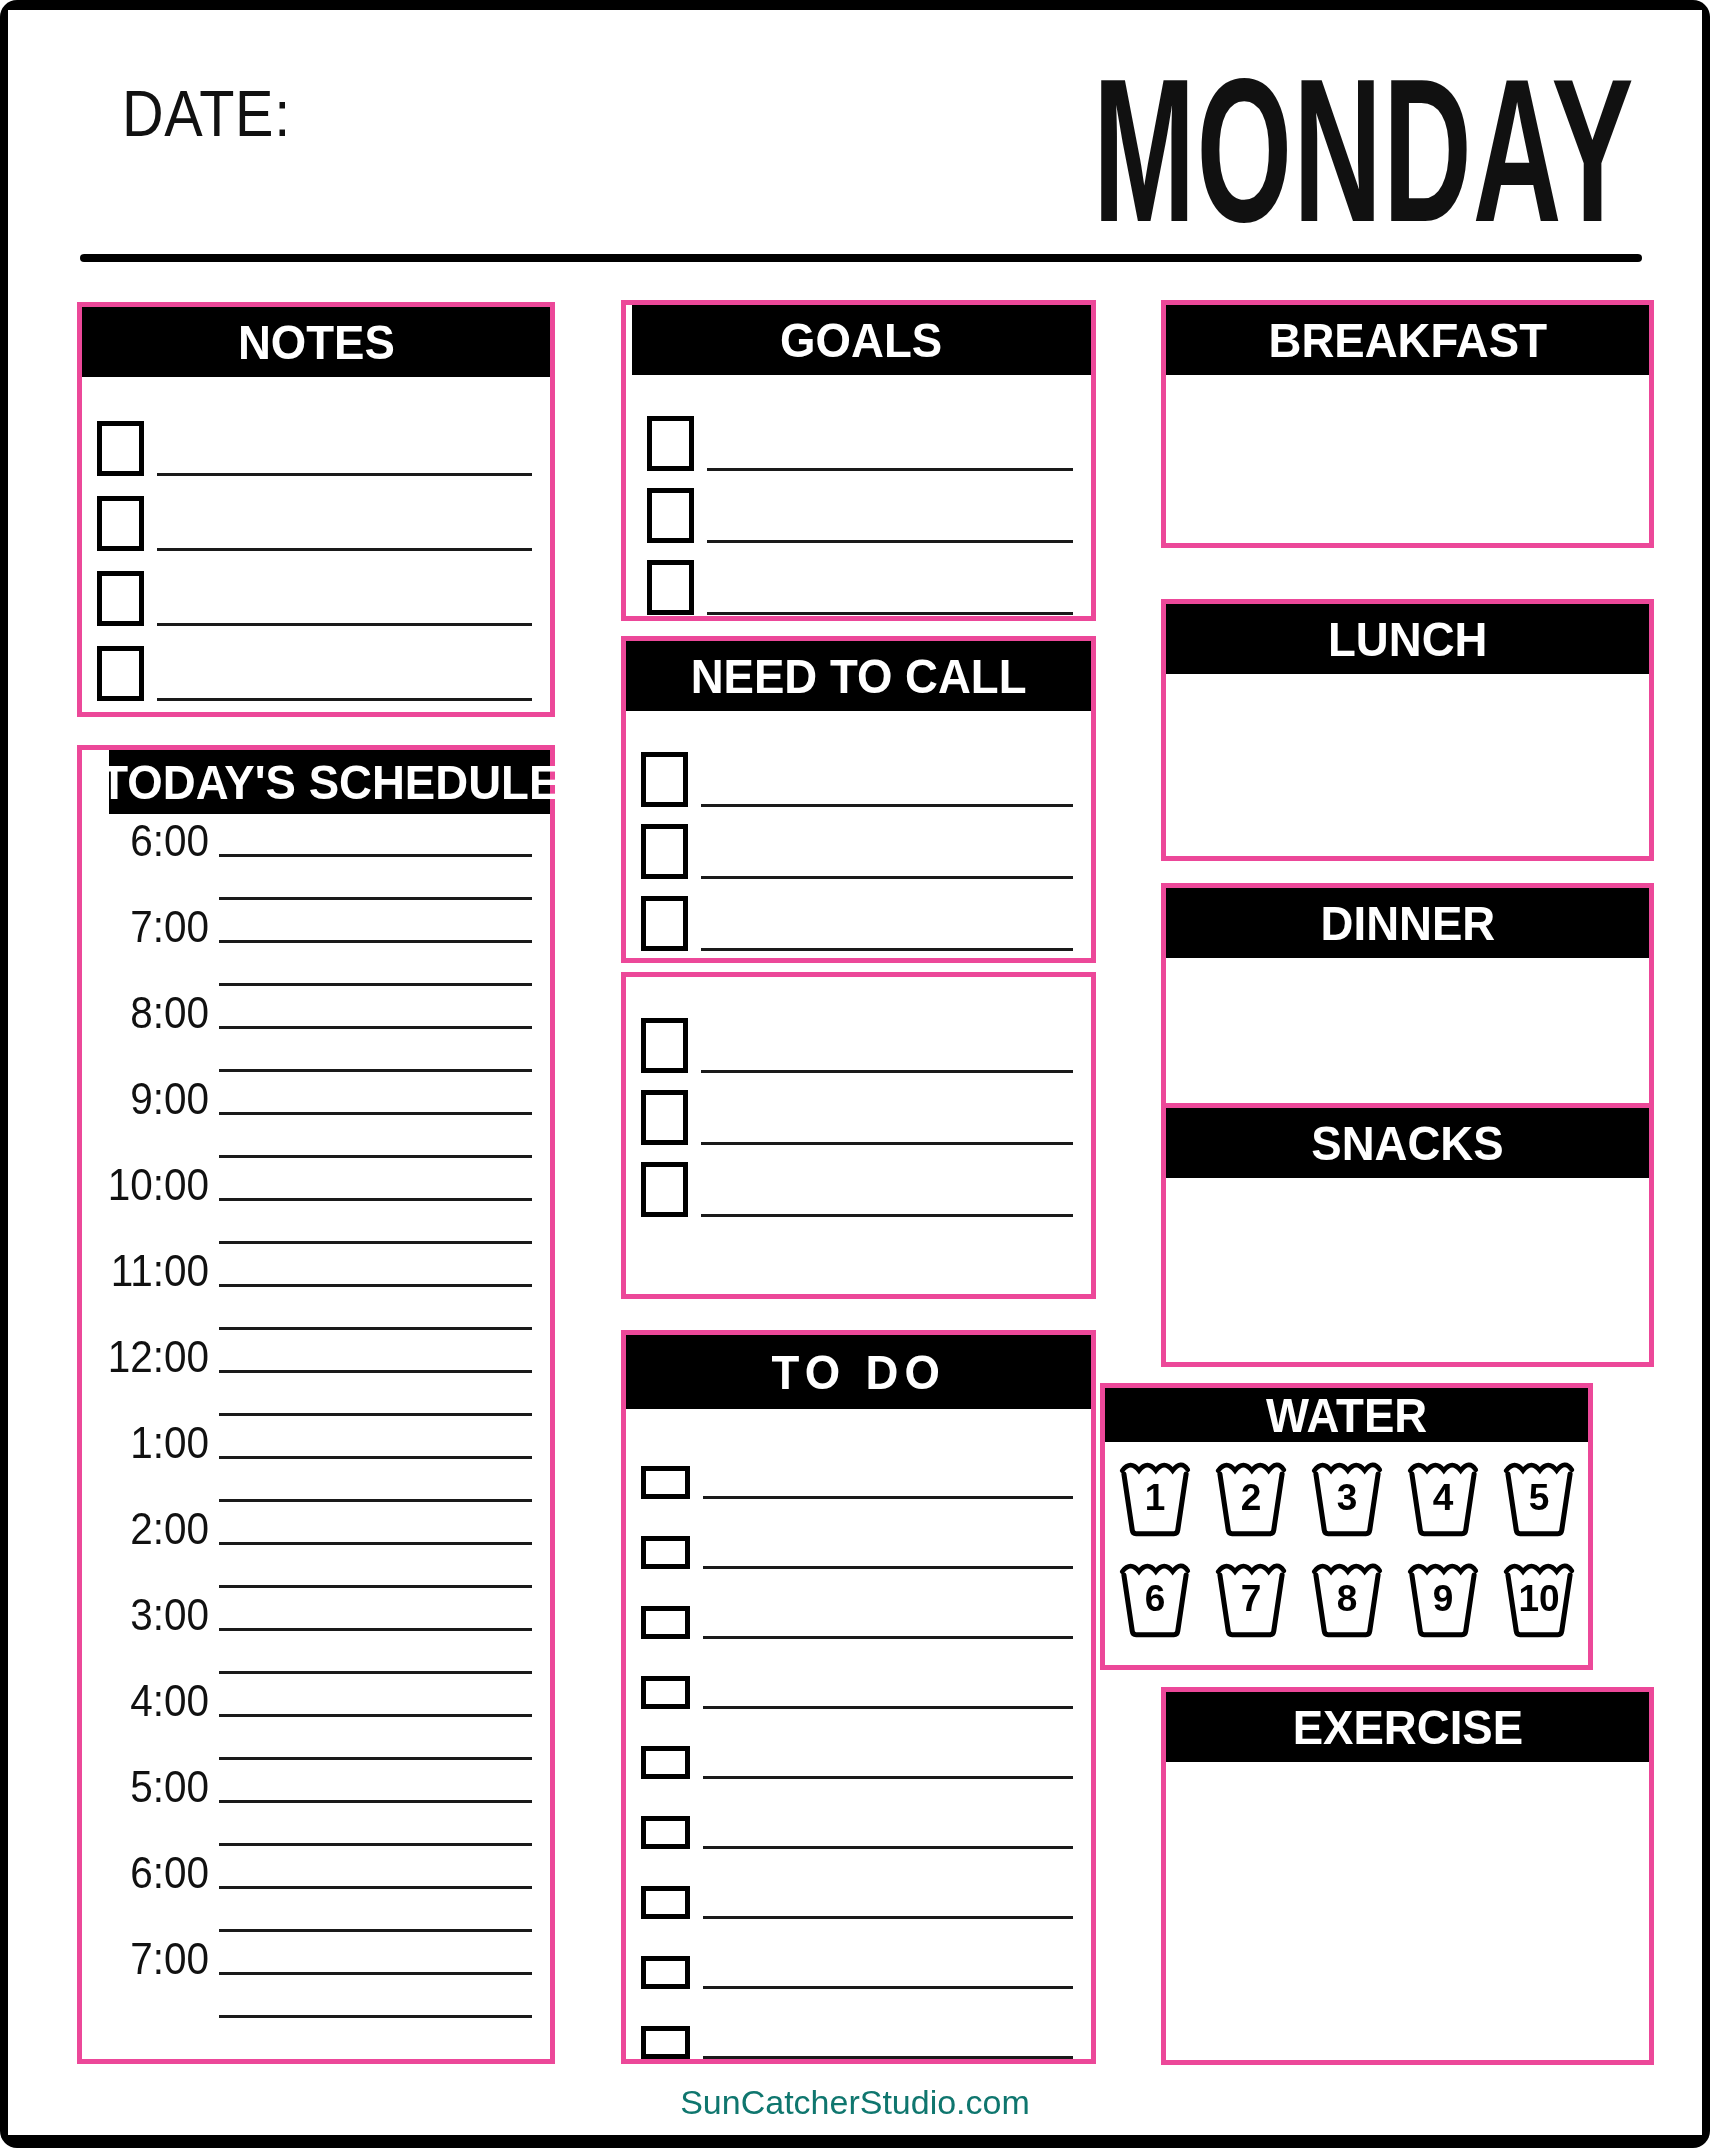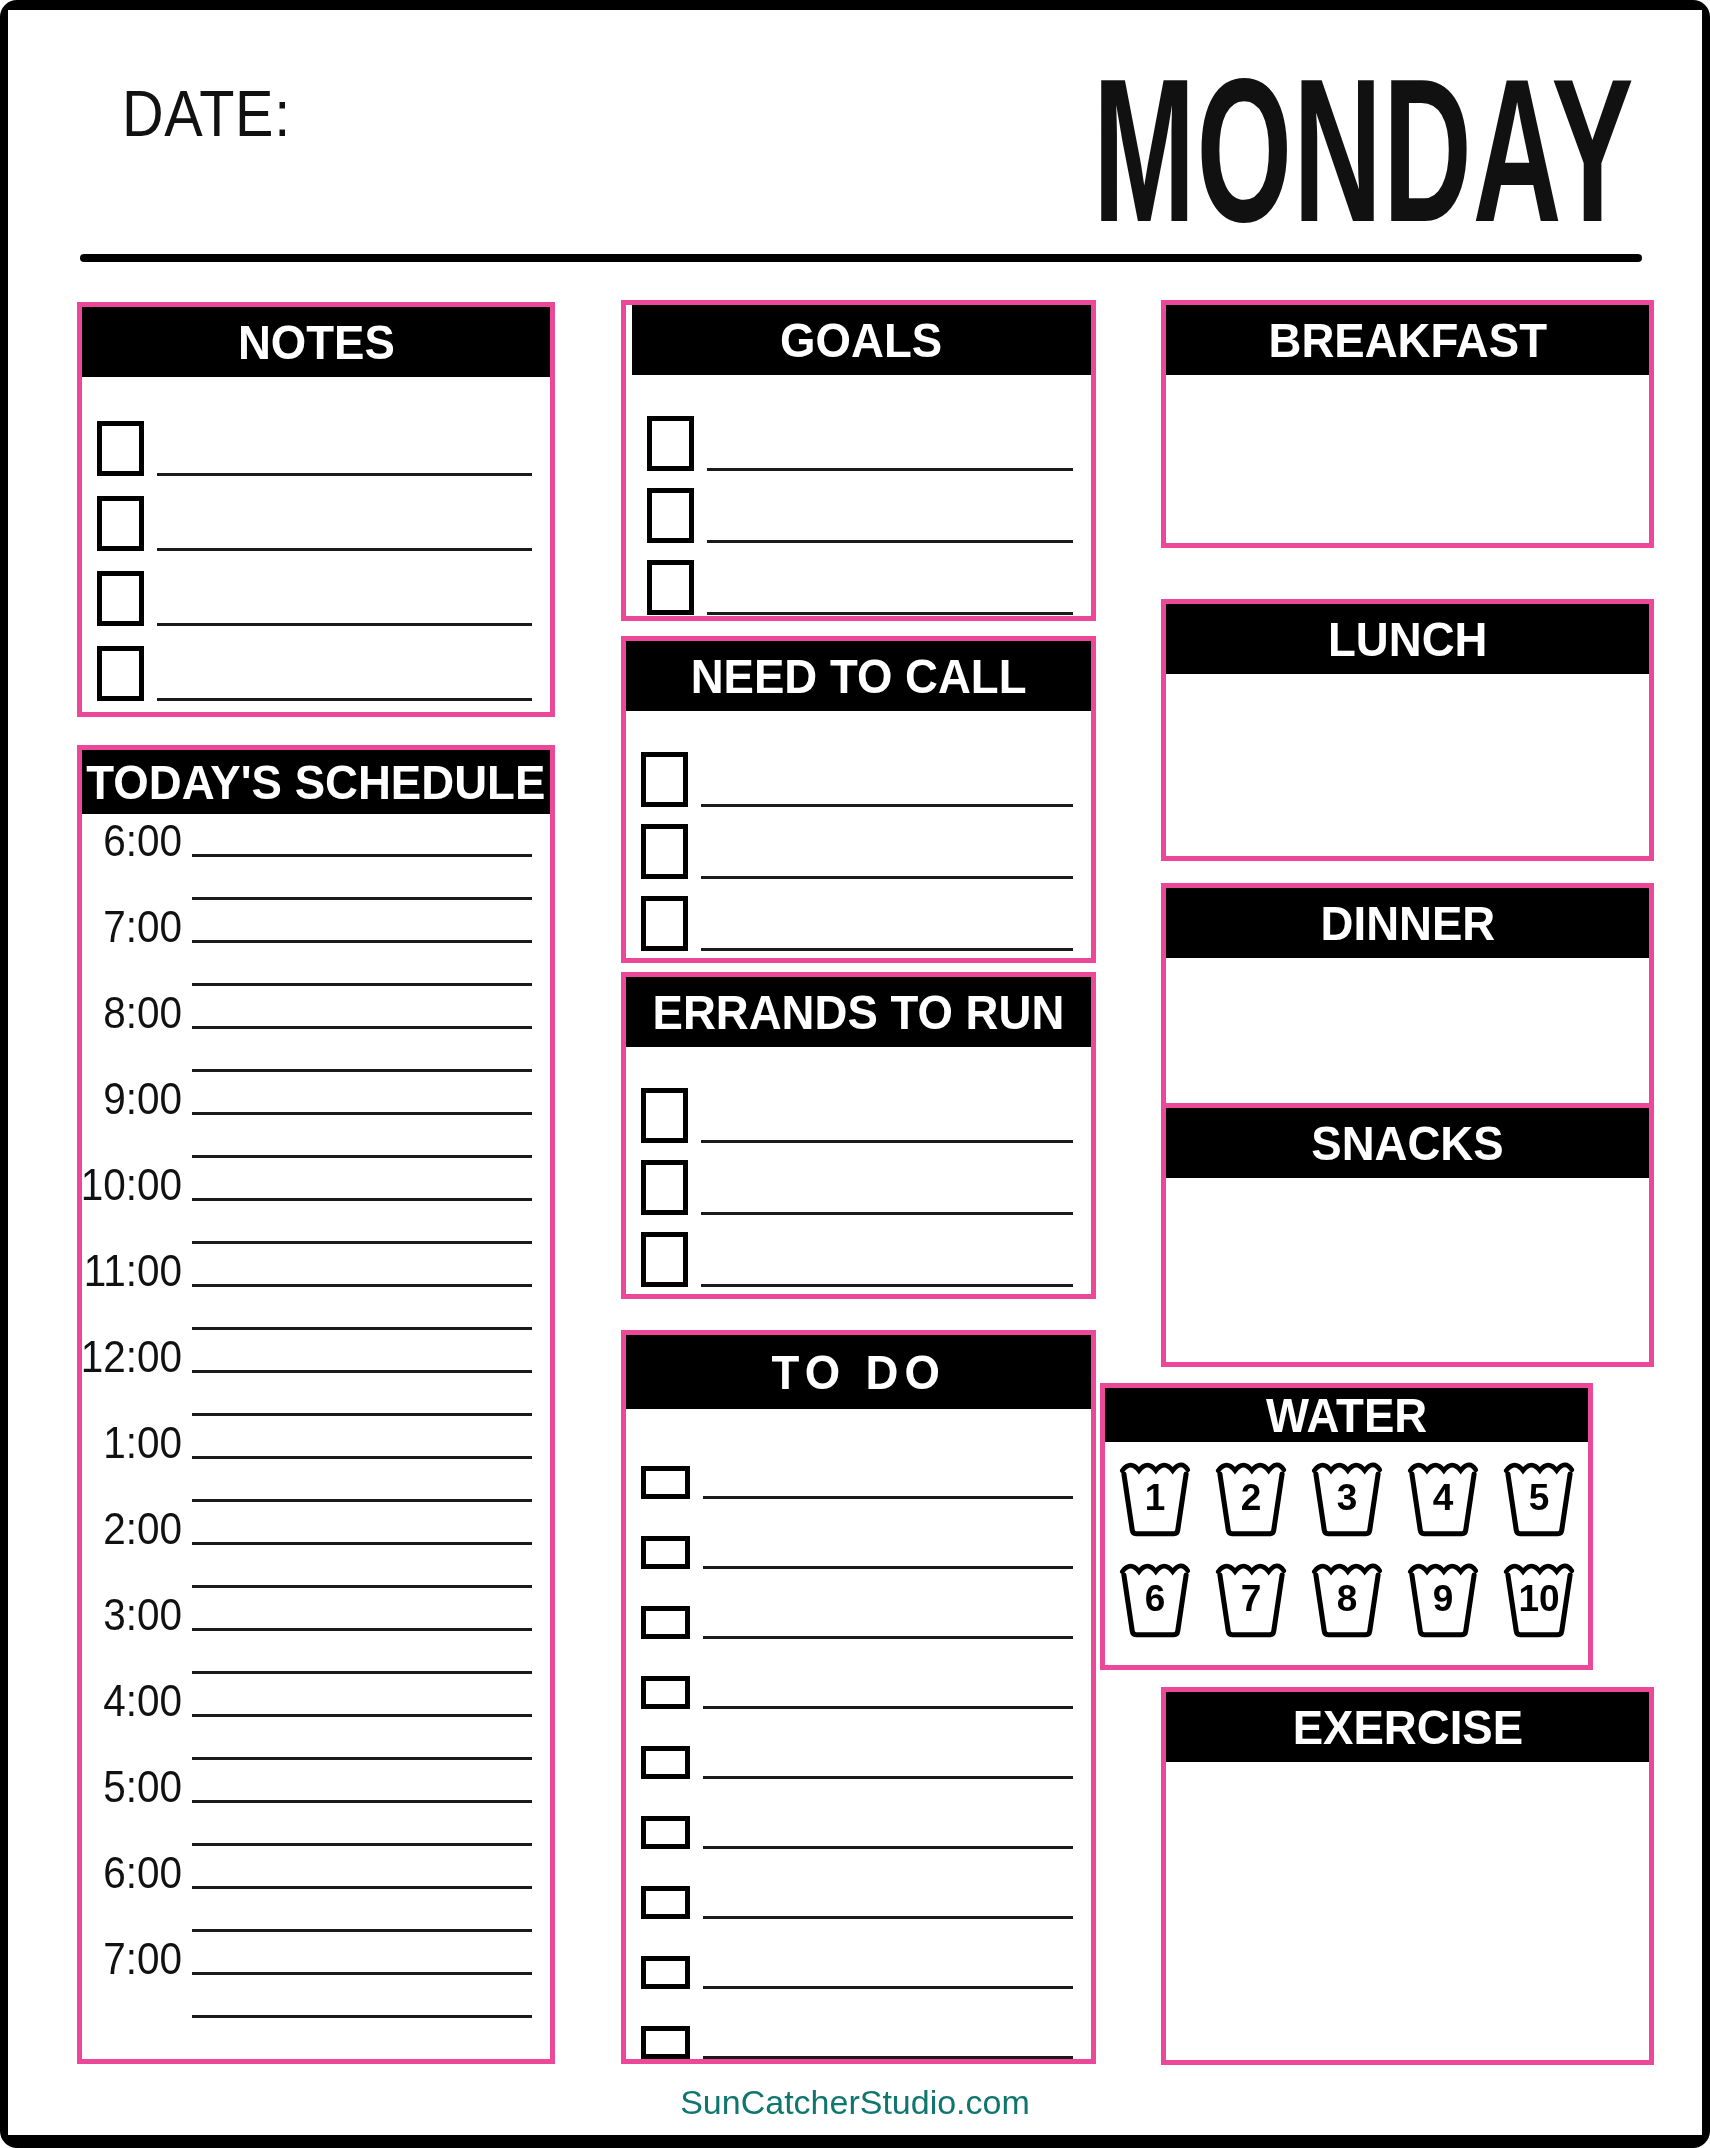--- a/index.html
+++ b/index.html
@@ -69,21 +69,21 @@
           <span class="cl-box"></span>
           <span class="cl-line"></span>
         </div>
         <div class="cl-row">
           <span class="cl-box"></span>
           <span class="cl-line"></span>
         </div>
       </div>
   </div>
 
-  <div class="section sched" style="left:77px;top:745px;width:478px;height:1319px;">
+  <div class="section sched" style="left:77px;top:745px;width:478px;height:1319px;padding-left:27px;">
     <div class="bar">
         <span>TODAY'S SCHEDULE</span>
       </div>
     <div class="sched-body">
         <div class="s-slot">
           <span class="s-time">6:00</span>
           <span class="s-line"></span>
         </div>
         <div class="s-slot">
           <span class="s-line"></span>
@@ -216,23 +216,20 @@
           <span class="cl-line"></span>
         </div>
         <div class="cl-row">
           <span class="cl-box"></span>
           <span class="cl-line"></span>
         </div>
       </div>
   </div>
 
   <div class="section mid" style="left:621px;top:972px;width:475px;height:327px;">
-    <div class="bar">
-        <span>ERRANDS TO RUN</span>
-      </div>
     <div class="cl-body">
         <div class="cl-row">
           <span class="cl-box"></span>
           <span class="cl-line"></span>
         </div>
         <div class="cl-row">
           <span class="cl-box"></span>
           <span class="cl-line"></span>
         </div>
         <div class="cl-row">

